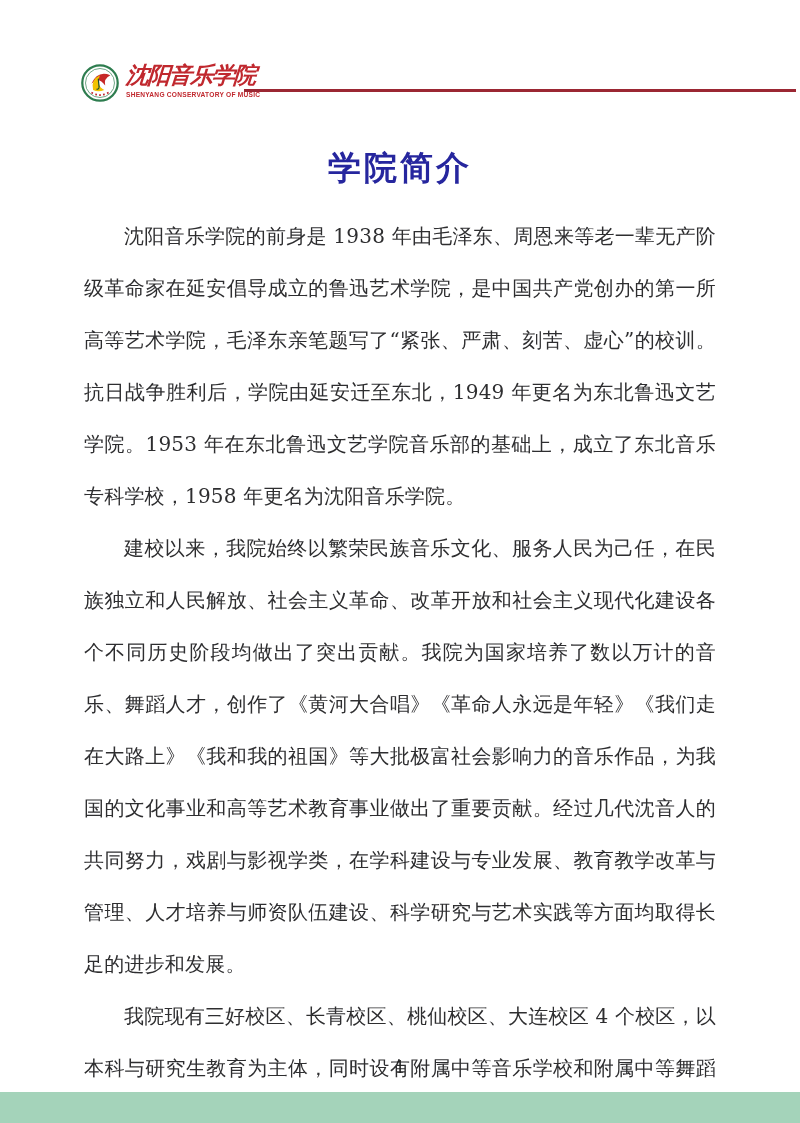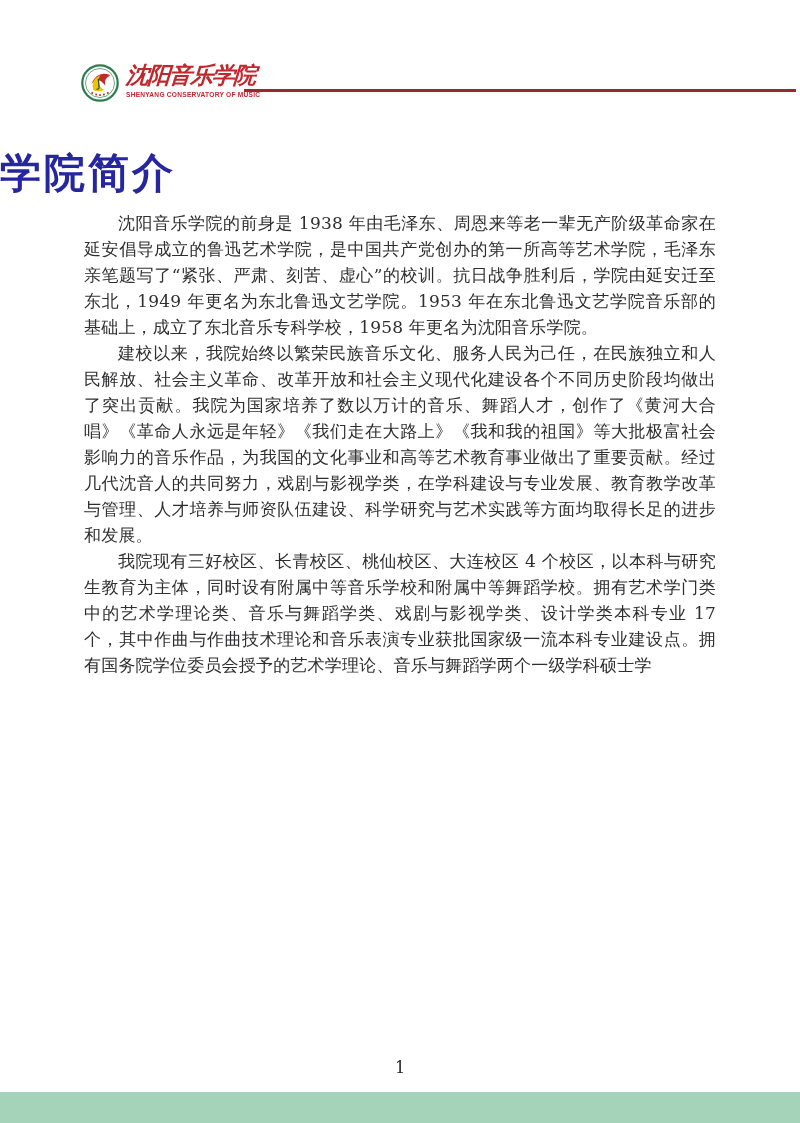--- a/index.html
+++ b/index.html
@@ -41,34 +41,34 @@
     margin-top:1px;
   }
   .header-rule{
     position:absolute;left:164px;top:29px;
     width:552px;height:3px;
     background:var(--rule-red);
   }
   
   .page-title{
     position:absolute;left:0;top:146px;width:800px;
-    text-align:left;
+    text-align:center;
     color:var(--title-navy);
-    font-size:41px;font-weight:bold;
+    font-size:33px;font-weight:bold;
     letter-spacing:3px;
   }
   
   .content{
     position:absolute;left:84px;top:210px;width:632px;
     color:var(--body-ink);
   }
   .content p{
     margin:0;
-    font-size:17px;
-    line-height:26px;
+    font-size:20px;
+    line-height:52px;
     text-align:justify;
     text-indent:2em;
     letter-spacing:0.2px;
   }
   
   .page-number{
     position:absolute;left:0;top:1058px;width:800px;
     text-align:center;
     font-size:16px;color:#222;
   }

